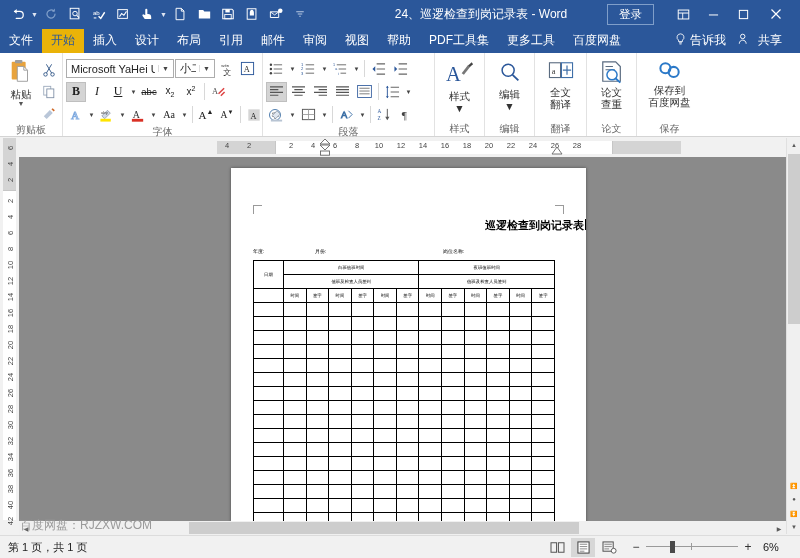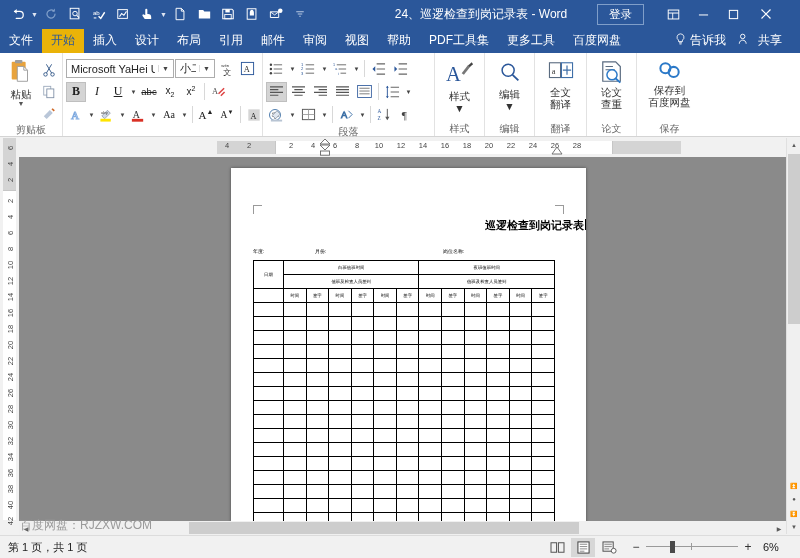--- a/index.html
+++ b/index.html
@@ -21,21 +21,21 @@
     width: 24px; height: 22px; display: flex; align-items: center; justify-content: center;
     color: #ffffff; font-size: 13px; line-height: 1; position: relative;
   }
   .qat-btn svg { display:block; }
   .qat-caret { width: 9px; height: 22px; display:flex; align-items:center; justify-content:center;
     color:#dfe6f3; font-size:7px; }
   .title-text {
     flex: 1; text-align: center; color: #ffffff; font-size: 12px;
     white-space: nowrap; overflow: hidden; padding-right: 150px;
   }
-  .title-right { position: absolute; right: 16px; top: 0; height: 28px; display: flex; align-items: center; }
+  .title-right { position: absolute; right: 6px; top: 0; height: 28px; display: flex; align-items: center; }
   .signin-btn {
     color: #ffffff; font-size: 11.5px; padding: 2px 11px; border: 1px solid #7f9ec9;
     margin-right: 14px; line-height: 15px;
   }
   .ribbon-opt { width: 30px; height: 28px; display:flex; align-items:center; justify-content:center; color:#fff; }
   .win-btn { width: 30px; height: 28px; display: flex; align-items: center; justify-content: center;
     color: #ffffff; font-size: 12px; }
   .win-btn.close { width: 36px; }
 
   
@@ -489,20 +489,21 @@
             </div>
             <div class="ibtn">
               <svg width="14" height="14" viewBox="0 0 16 16">
                   <circle cx="8" cy="8" r="6.3" stroke="#3a6ea5" stroke-width="1" fill="none"></circle>
                   <text x="4.5" y="11.5" font-size="8" fill="#333" font-family="sans-serif">字</text>
                 </svg>
             </div>
           </div>
         </div>
       </div>
+      <div class="rgroup-label">字体</div>
     </div>
 
     <div class="rgroup" style="width:172px">
       <div class="rgroup-body">
         <div class="rows">
           <div class="row">
             <div class="pbtn">
               <svg width="15" height="14" viewBox="0 0 16 15">
                   <circle cx="2" cy="3" r="1.3" fill="#444"></circle>
                   <circle cx="2" cy="7.5" r="1.3" fill="#444"></circle>

